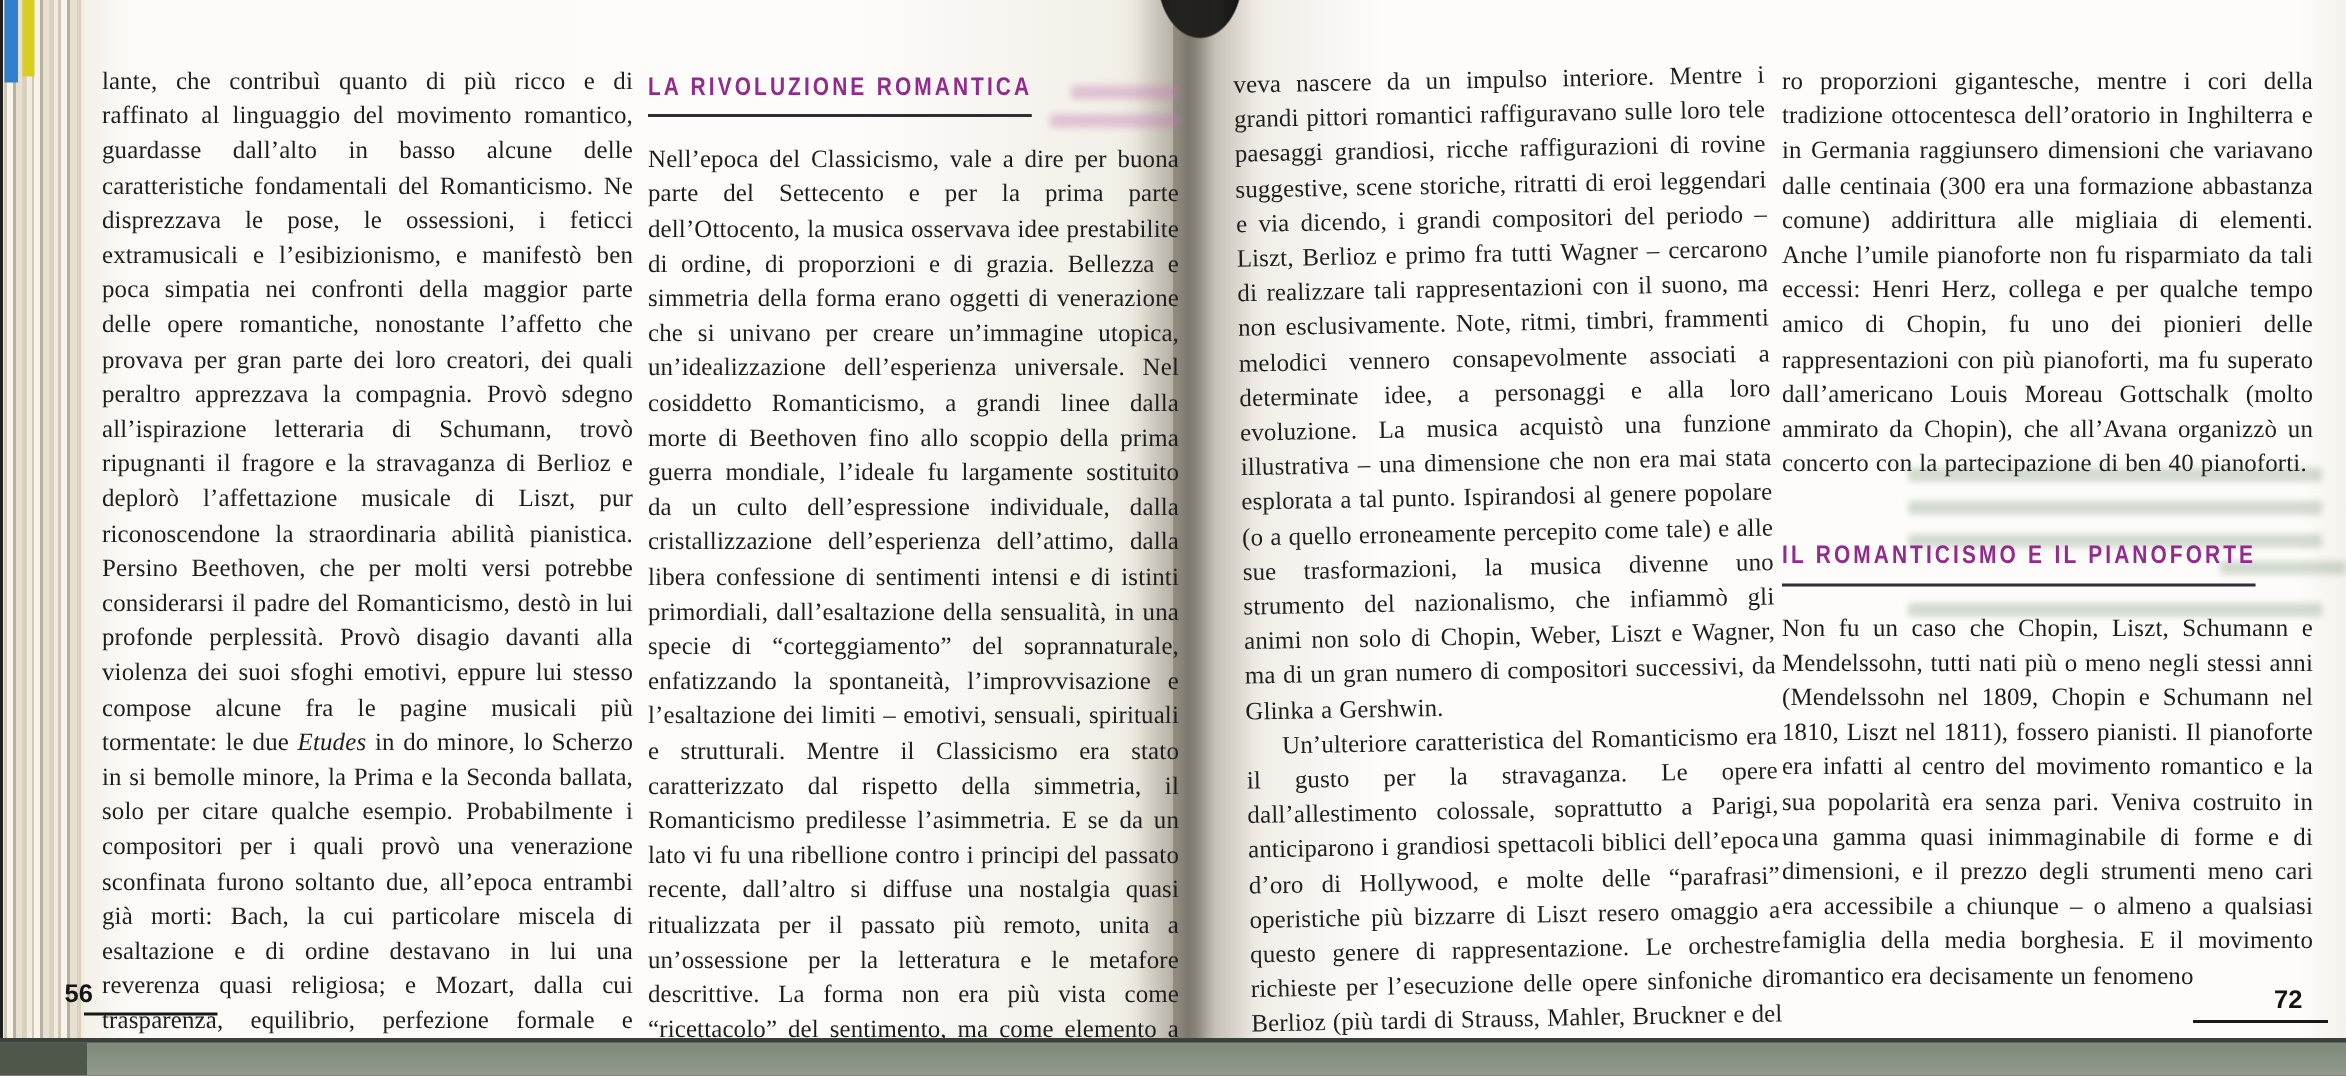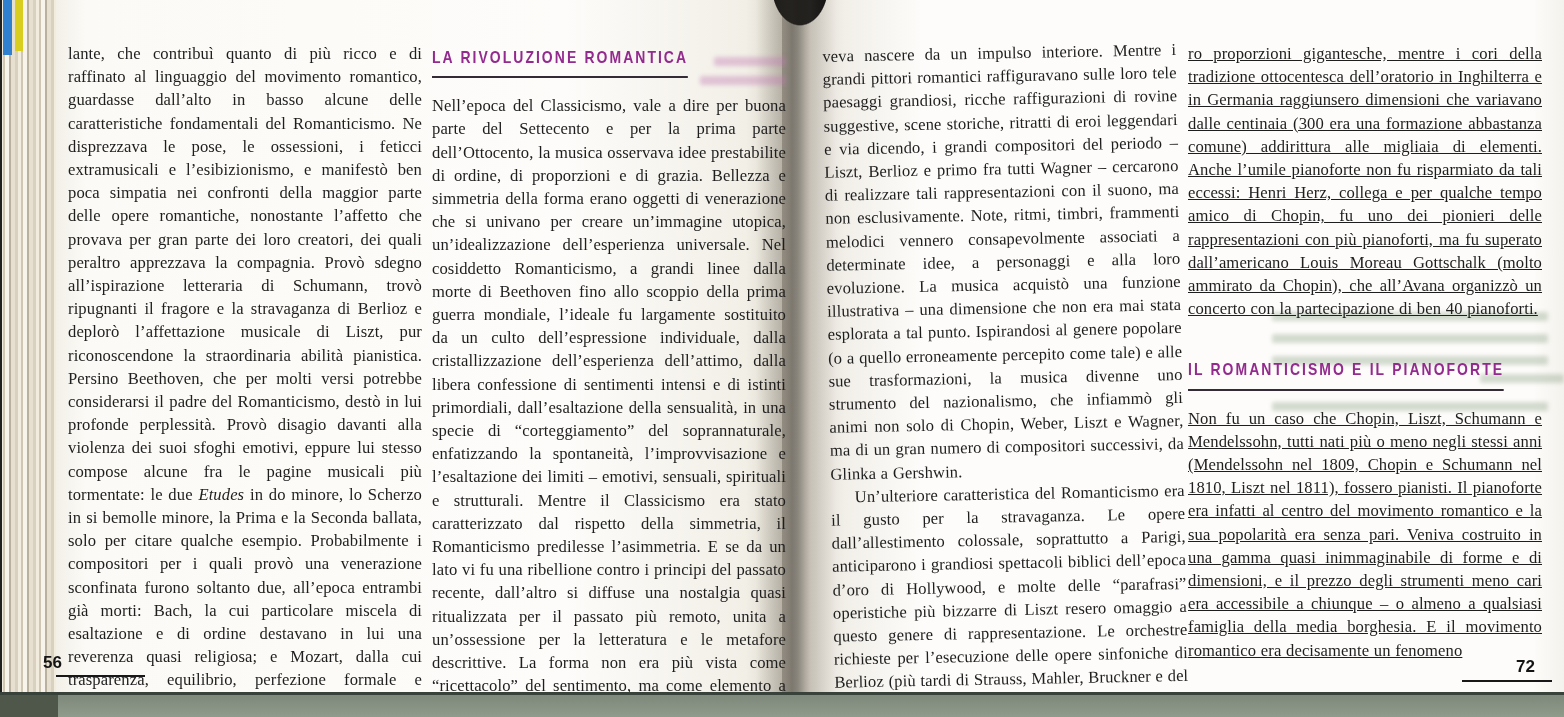--- a/index.html
+++ b/index.html
@@ -60,21 +60,21 @@
     position:absolute; width:354px; text-align:justify;
     font-size:16.6px; line-height:23.2px; color:var(--body-text);
     letter-spacing:0.1px; word-spacing:0.4px;
     hyphens:auto; -webkit-hyphens:auto;
   }
   .col p { margin:0; }
   .col p.indent { text-indent:24px; }
   .col-l1 { left:68px;  top:42px; }
   .col-l2 { left:432px; top:46px; }
   .col-r1 { left:822px; top:38px; transform:rotate(-1.1deg); transform-origin:100% 0; }
-  .col-r2 { left:1188px; top:42px;text-decoration:underline; }
+  .col-r2 { left:1188px; top:42px; }
 
   .section-heading {
     display:inline-block;
     font-family:"Liberation Sans", sans-serif; font-weight:bold;
     font-size:17px; letter-spacing:2.5px; white-space:nowrap;
     color:var(--heading-magenta);
     border-bottom:2.5px solid var(--heading-underline);
     padding-bottom:7px; margin:0 0 16px 0;
     transform:scaleX(0.82); transform-origin:0 50%;
   }

